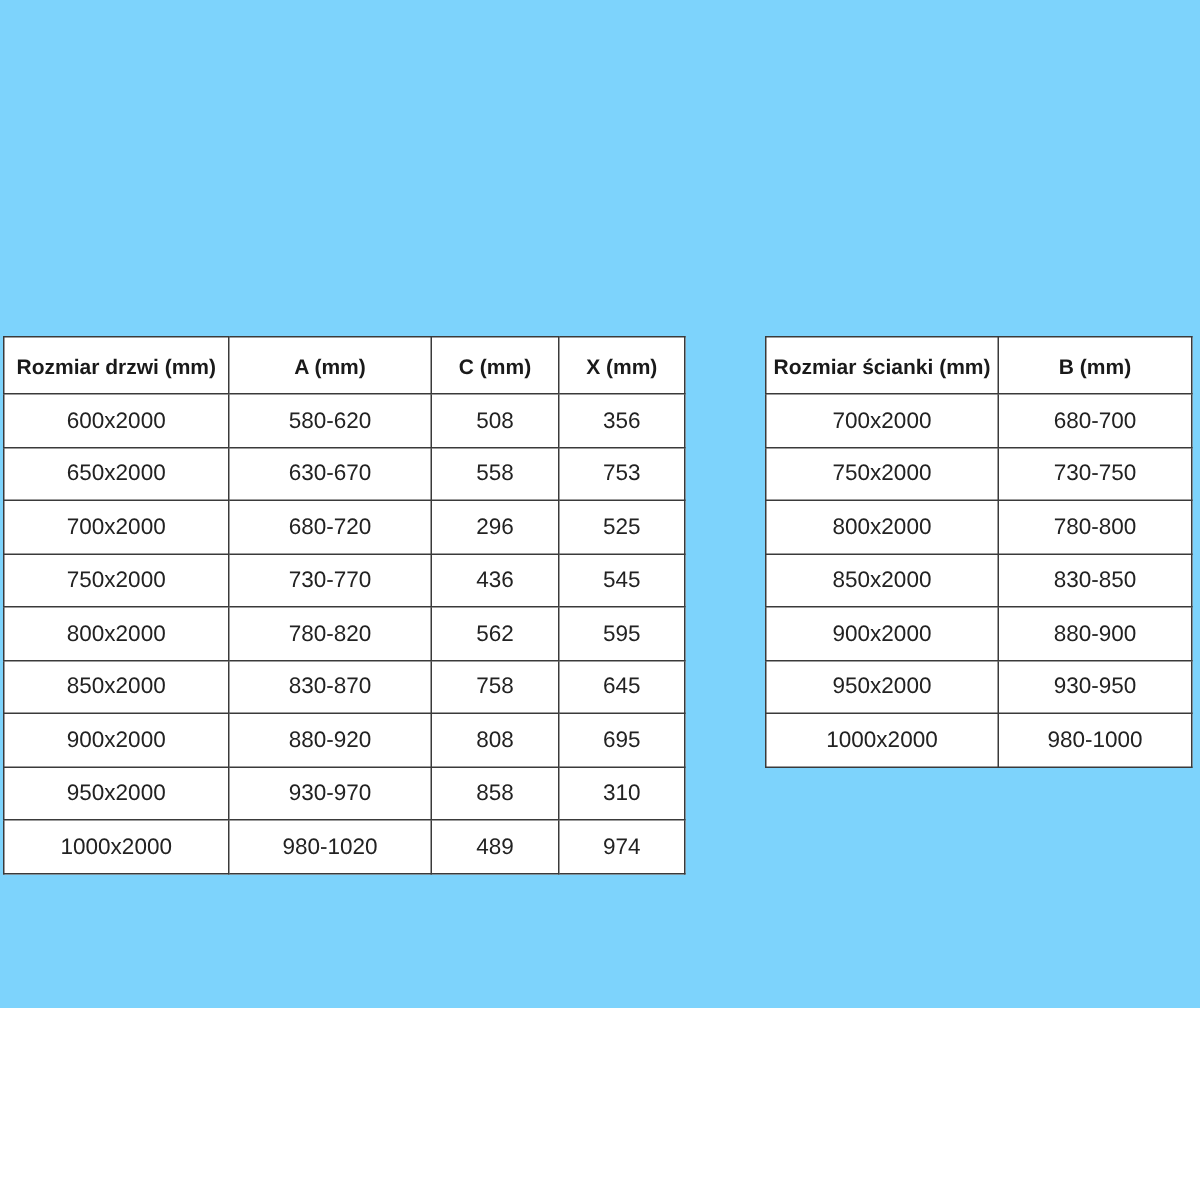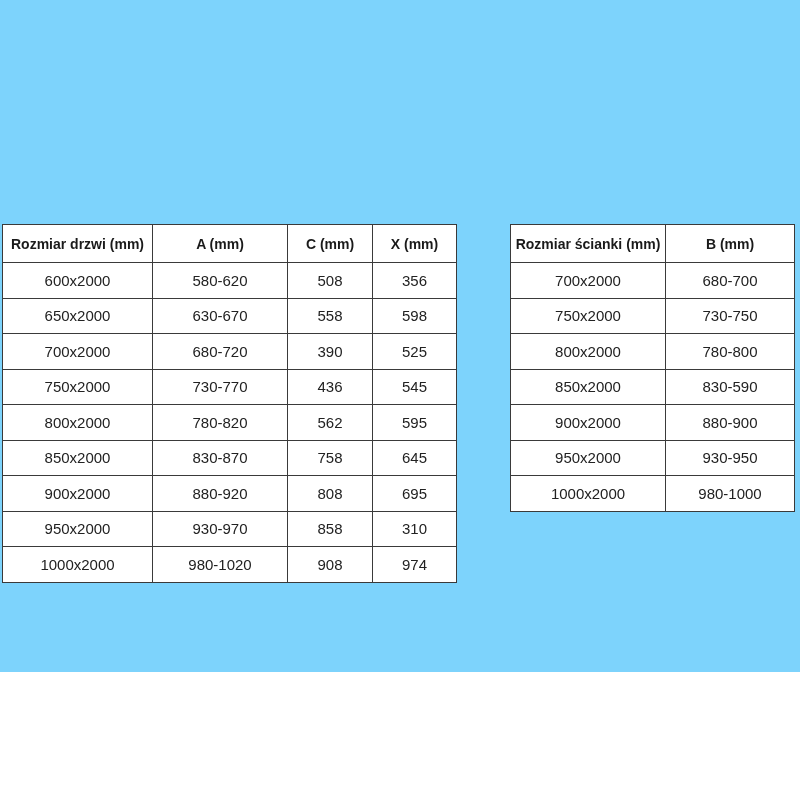--- a/index.html
+++ b/index.html
@@ -77,26 +77,26 @@
         <tr>
           <td>600x2000</td>
           <td>580-620</td>
           <td>508</td>
           <td>356</td>
         </tr>
         <tr>
           <td>650x2000</td>
           <td>630-670</td>
           <td>558</td>
-          <td>598</td>
+          <td>753</td>
         </tr>
         <tr>
           <td>700x2000</td>
           <td>680-720</td>
-          <td>390</td>
+          <td>296</td>
           <td>525</td>
         </tr>
         <tr>
           <td>750x2000</td>
           <td>730-770</td>
           <td>436</td>
           <td>545</td>
         </tr>
         <tr>
           <td>800x2000</td>
@@ -118,21 +118,21 @@
         </tr>
         <tr>
           <td>950x2000</td>
           <td>930-970</td>
           <td>858</td>
           <td>310</td>
         </tr>
         <tr>
           <td>1000x2000</td>
           <td>980-1020</td>
-          <td>908</td>
+          <td>489</td>
           <td>974</td>
         </tr>
       </tbody>
     </table>
 
   <table id="wall-table" class="spec-table">
     <colgroup>
       <col style="width:155px">
       <col style="width:129px">
     </colgroup>
@@ -150,21 +150,21 @@
         <tr>
           <td>750x2000</td>
           <td>730-750</td>
         </tr>
         <tr>
           <td>800x2000</td>
           <td>780-800</td>
         </tr>
         <tr>
           <td>850x2000</td>
-          <td>830-590</td>
+          <td>830-850</td>
         </tr>
         <tr>
           <td>900x2000</td>
           <td>880-900</td>
         </tr>
         <tr>
           <td>950x2000</td>
           <td>930-950</td>
         </tr>
         <tr>

